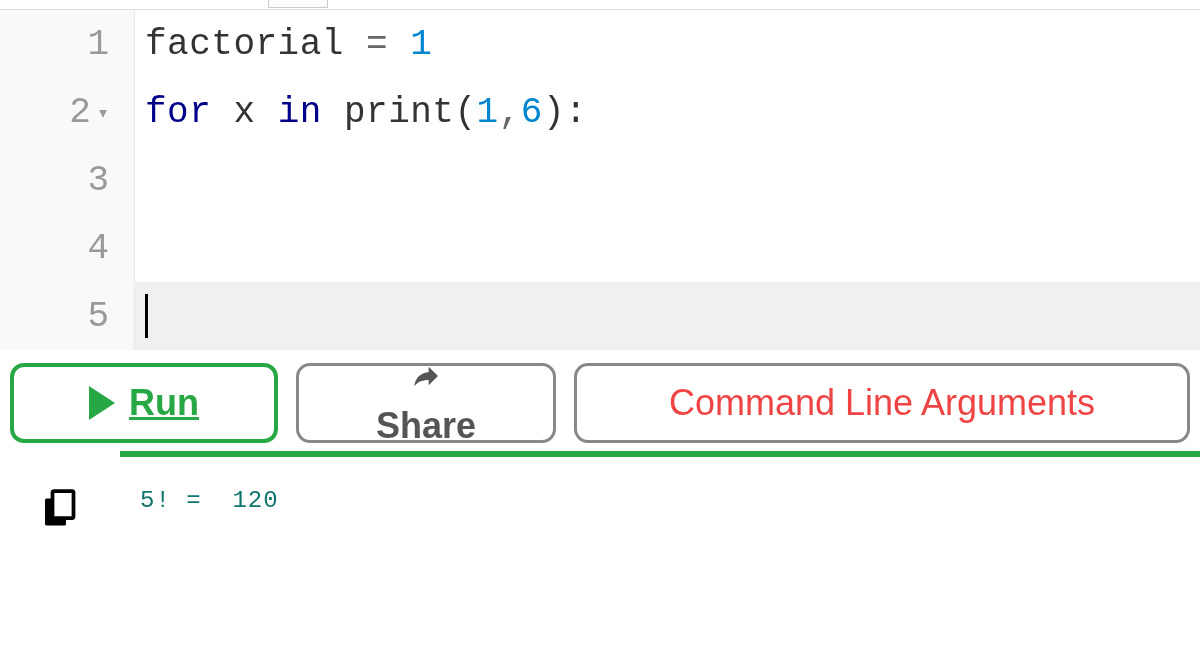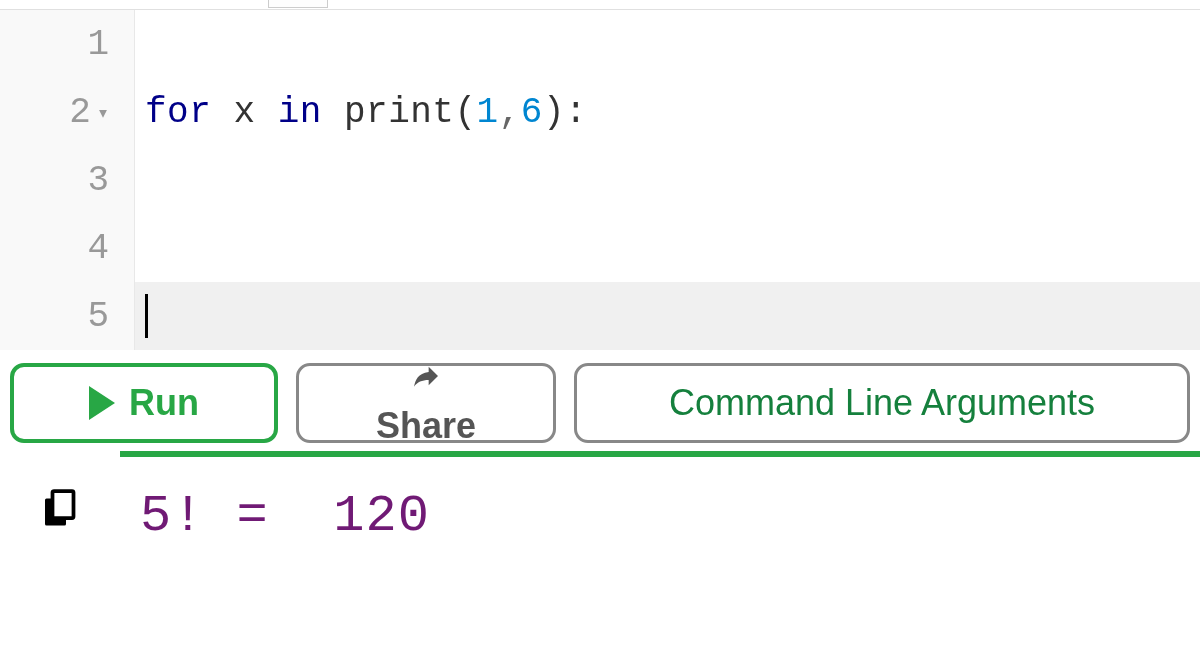--- a/index.html
+++ b/index.html
@@ -75,30 +75,31 @@
       font-weight: bold;
       cursor: pointer;
       background: #fff;
       gap: 14px;
       font-family: -apple-system, 'Segoe UI', Arial, sans-serif;
     }
     .btn-run {
       border: 4px solid #28a745;
       color: #28a745;
       width: 268px;
+      text-decoration: underline;
     }
     .btn-share {
       border: 3px solid #888;
       color: #555;
       width: 260px;
       flex-direction: column;
     }
     .btn-args {
       border: 3px solid #888;
-      color: #15803d;
+      color: #ef4444;
       flex: 1;
       font-weight: normal;
       padding: 0 20px;
     }
     .play-icon {
       width: 0;
       height: 0;
       border-left: 26px solid #28a745;
       border-top: 17px solid transparent;
       border-bottom: 17px solid transparent;
@@ -122,22 +123,22 @@
       width: 120px;
       display: flex;
       justify-content: center;
       padding-top: 2px;
     }
     .copy-icon {
       color: #000;
       font-size: 40px;
     }
     .output-text {
-      font-size: 52px;
-      color: #701a75;
+      font-size: 24px;
+      color: #0f766e;
       white-space: pre;
       letter-spacing: 1px;
       padding-left: 20px;
     }
     .top-border {
       height: 10px;
       background: #fff;
       border-bottom: 1px solid #e0e0e0;
     }
     .tab-stub {
@@ -155,20 +156,21 @@
 <body>
 
 <div class="top-border"></div>
 <div class="tab-stub"></div>
 
 <div class="editor-area" id="editor">
     <div class="code-line">
       <div class="gutter">
         <span>1</span>
       </div>
+      <div class="code-content"><span class="tok-name">factorial </span><span class="tok-op">= </span><span class="tok-num">1</span></div>
     </div>
     <div class="code-line">
       <div class="gutter">
         <span>2</span>
         <span class="fold-arrow">▾</span>
       </div>
       <div class="code-content"><span class="tok-kw">for</span><span class="tok-name"> x </span><span class="tok-kw">in</span><span class="tok-name"> print</span><span class="tok-paren">(</span><span class="tok-num">1</span><span class="tok-op">,</span><span class="tok-num">6</span><span class="tok-paren">):</span></div>
     </div>
     <div class="code-line">
       <div class="gutter">

